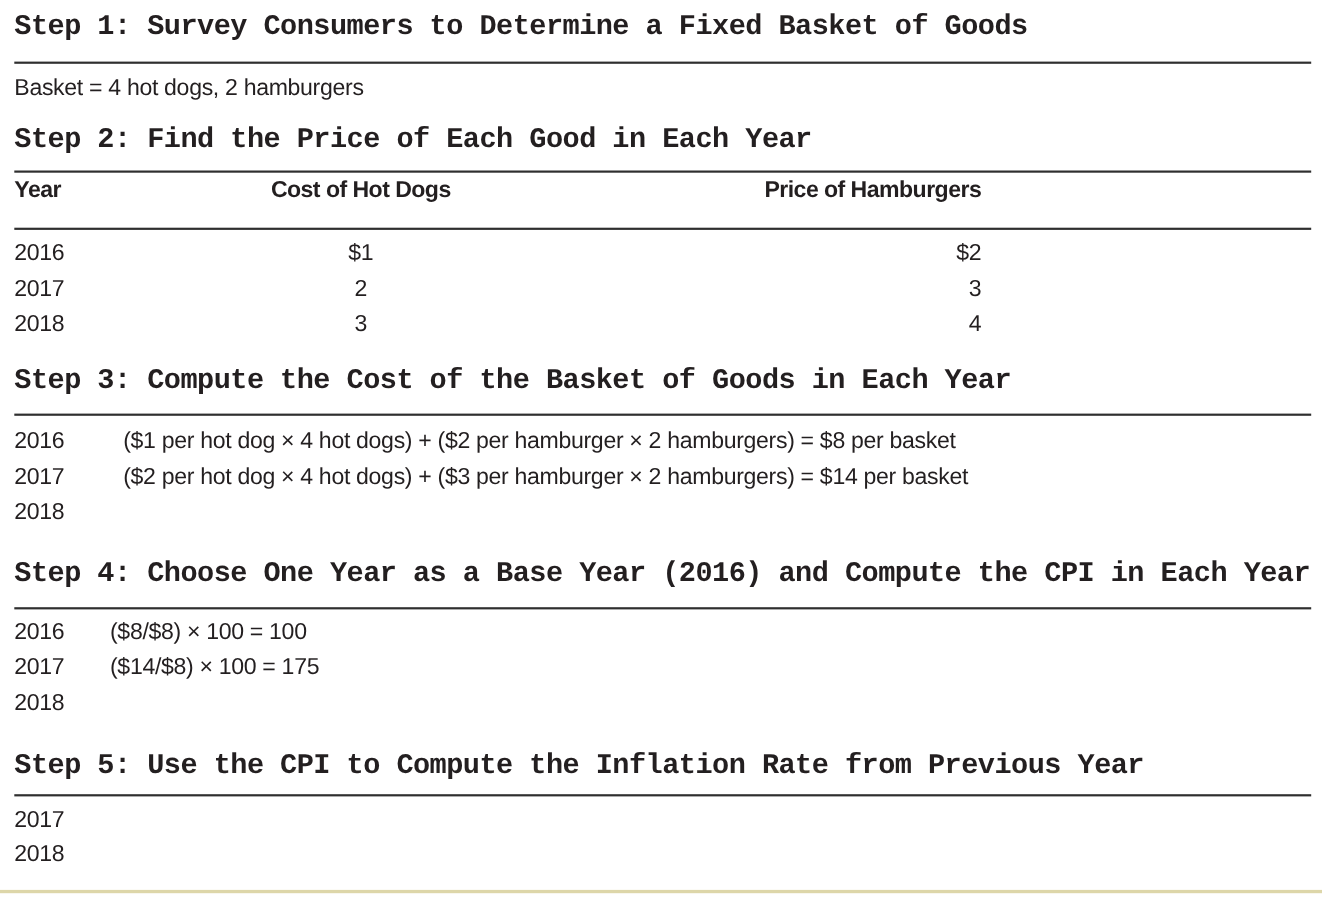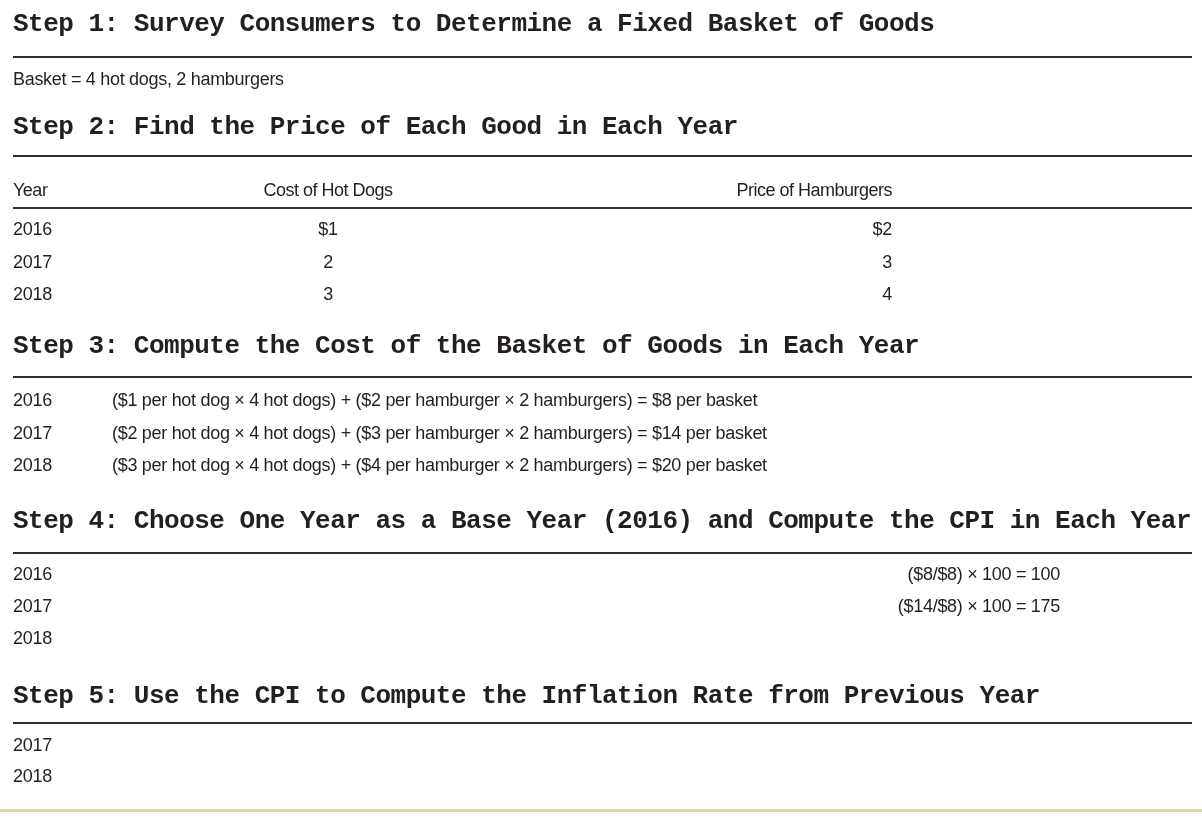--- a/index.html
+++ b/index.html
@@ -7,36 +7,36 @@
     width: 1202px; height: 818px;
     background: #ffffff;
     position: relative;
     overflow: hidden;
     font-family: "Liberation Sans", "DejaVu Sans", sans-serif;
     color: #231f20;
     letter-spacing: -0.3px;
   }
   .line {
     position: absolute; left: 0; width: 1202px; height: 33px;
-    font-size: 18px; line-height: 33px; white-space: nowrap;
+    font-size: 21px; line-height: 33px; white-space: nowrap;
   }
   .heading {
     font-weight: bold; font-size: 26px; letter-spacing: -0.5px; font-family: Liberation Mono, monospace;
   }
   .rule {
     position: absolute; left: 13px; width: 1179px; height: 2px;
     background: #2f2f2f;
   }
   .c-year    { position: absolute; left: 13px; }
   .c-lead    { position: absolute; left: 13px; }
   .c-hd      { position: absolute; left: 120px; width: 416px; text-align: center; }
   .c-hb      { position: absolute; left: 506px; width: 386px; text-align: right; }
   .c-f3      { position: absolute; left: 112px; }
-  .c-fc      { position: absolute; left: 100px; width: 960px; text-align: right; }
-  .bold      { font-weight: normal; letter-spacing: -0.5px; margin-top: 18px; }
+  .c-fc      { position: absolute; left: 100px; width: 960px; text-align: left; }
+  .bold      { font-weight: bold; letter-spacing: -0.5px; }
   .accent-bar {
     position: absolute; left: 0; top: 809px; width: 1202px; height: 3px;
     background: #ddd6a9;
   }
 </style>
 </head>
 <body>
 
 <div class="line heading" style="top:8px">
   <span class="c-lead">Step 1: Survey Consumers to Determine a Fixed Basket of Goods</span>
@@ -82,21 +82,20 @@
 <div class="line" style="top:384px">
   <span class="c-year">2016</span>
   <span class="c-f3">($1 per hot dog × 4 hot dogs) + ($2 per hamburger × 2 hamburgers) = $8 per basket</span>
 </div>
 <div class="line" style="top:417px">
   <span class="c-year">2017</span>
   <span class="c-f3">($2 per hot dog × 4 hot dogs) + ($3 per hamburger × 2 hamburgers) = $14 per basket</span>
 </div>
 <div class="line" style="top:449px">
   <span class="c-year">2018</span>
-  <span class="c-f3">($3 per hot dog × 4 hot dogs) + ($4 per hamburger × 2 hamburgers) = $20 per basket</span>
 </div>
 
 <div class="line heading" style="top:505px">
   <span class="c-lead">Step 4: Choose One Year as a Base Year (2016) and Compute the CPI in Each Year</span>
 </div>
 <div class="rule" style="top:552px"></div>
 
 <div class="line" style="top:558px">
   <span class="c-year">2016</span>
   <span class="c-fc">($8/$8) × 100 = 100</span>

